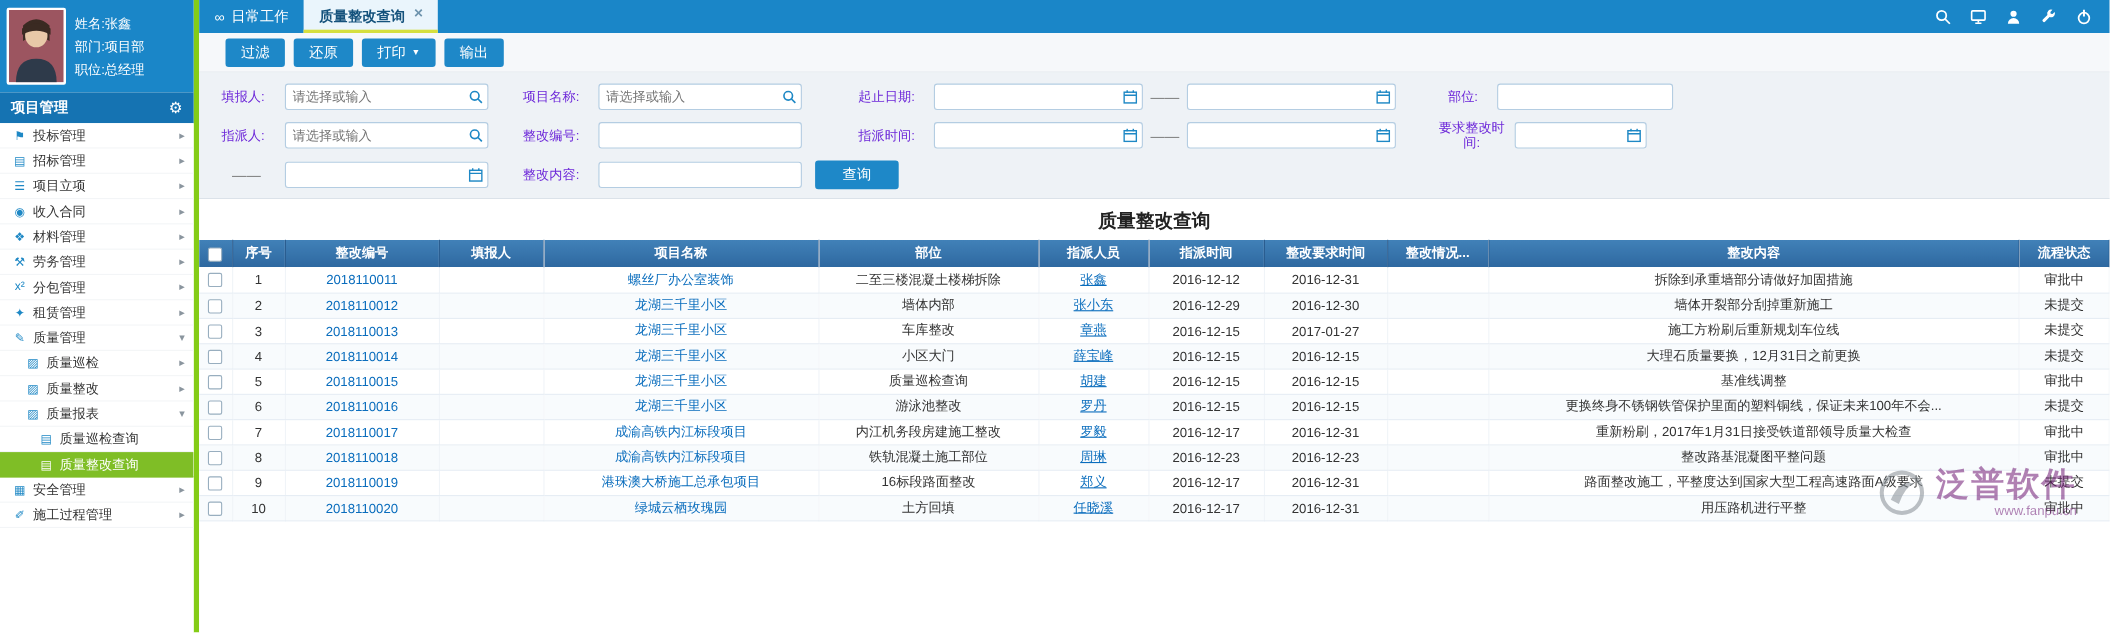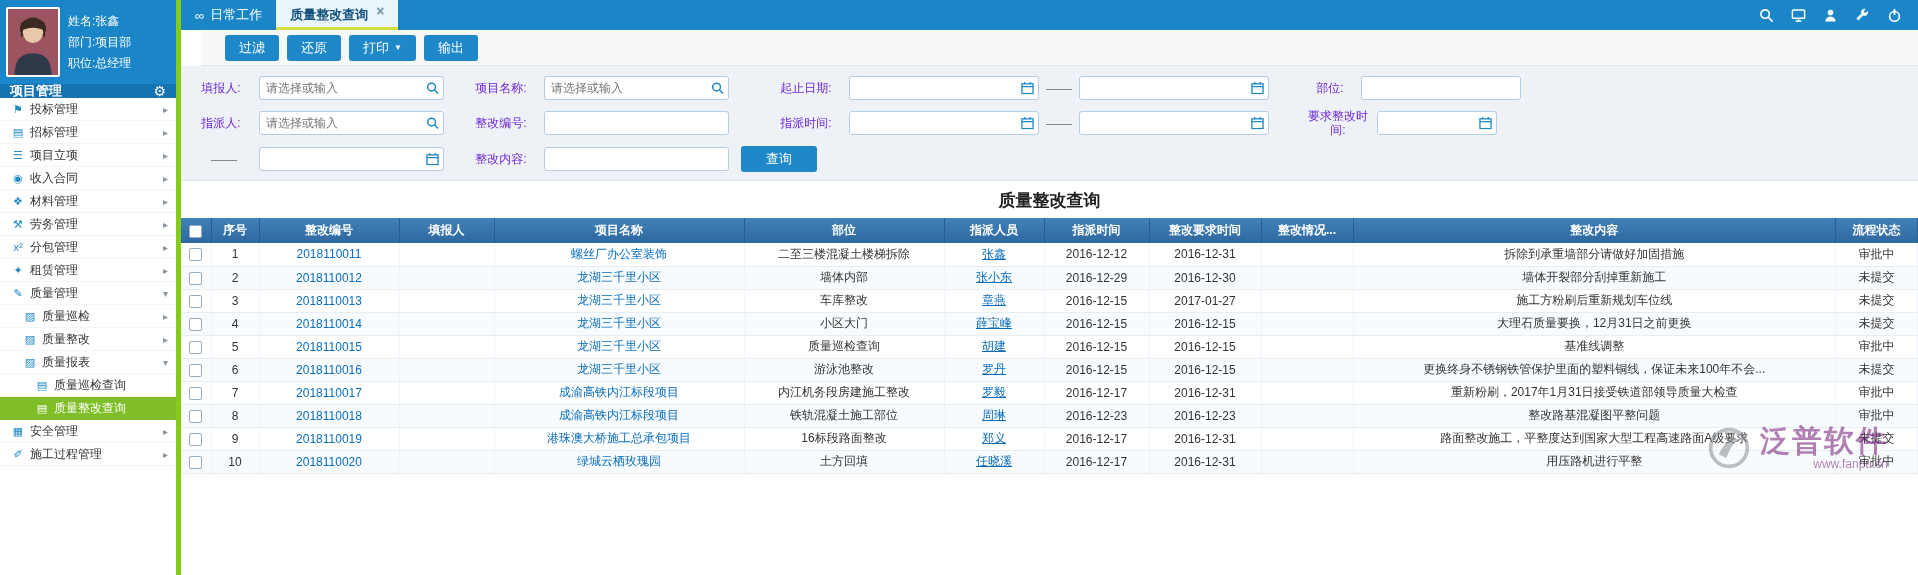--- a/index.html
+++ b/index.html
@@ -7,21 +7,21 @@
     font-family:"Liberation Sans","DejaVu Sans",sans-serif; }
   .app { position:relative; width:1918px; height:575px; display:flex; background:#fff; }
 
   
   .sidebar { width:181px; flex:0 0 181px; height:100%; background:#fff;
     border-right:5px solid #84cc16; display:flex; flex-direction:column; }
   .profile { height:84px; background:#1a86c8; display:flex; align-items:center; padding:7px 6px; gap:8px; }
   .avatar { width:54px; height:70px; background:#fff; border:2px solid #fff; border-radius:2px; overflow:hidden; flex:0 0 54px; }
   .avatar svg { width:100%; height:100%; display:block; }
   .profile-info { color:#fff; font-size:12px; line-height:21px; white-space:nowrap; }
-  .section-header { height:14px; background:#1573b2; color:#fff; font-size:13px; font-weight:bold;
+  .section-header { height:28px; background:#1573b2; color:#fff; font-size:13px; font-weight:bold;
     display:flex; align-items:center; justify-content:space-between; padding:0 10px; }
   .gear { font-size:14px; cursor:pointer; }
   .menu { flex:1; overflow:hidden; background:#fff; }
   .menu-item { height:23px; display:flex; align-items:center; font-size:12px; color:#333;
     padding:0 8px 0 10px; cursor:pointer; border-bottom:1px solid #f3f5f7; }
   .menu-item.lvl2 { padding-left:22px; }
   .menu-item.lvl3 { padding-left:34px; }
   .mi-icon { color:#1e88c5; font-size:11px; width:16px; flex:0 0 16px; text-align:center; margin-right:4px; }
   .mi-label { flex:1; white-space:nowrap; overflow:hidden; }
   .mi-chevron { color:#8a959e; font-size:10px; }
@@ -34,21 +34,21 @@
   .tabs { display:flex; }
   .tab { display:flex; align-items:center; gap:6px; color:#fff; font-size:13px; padding:0 14px; cursor:pointer; position:relative; }
   .tab-icon { font-size:13px; }
   .tab.active { background:#eaf5fc; color:#14527c; font-weight:bold; }
   .tab.active::after { content:""; position:absolute; left:0; right:0; bottom:0; height:3px; background:#d5df3e; }
   .close-x { margin-left:2px; font-size:14px; line-height:10px; color:#6d93ad; margin-top:-8px; cursor:pointer; }
   .top-icons { display:flex; align-items:center; gap:17px; padding-right:16px; }
   .top-icons svg { display:block; cursor:pointer; }
 
   .toolbar { height:36px; flex:0 0 36px; background:#f6f8fa; display:flex; align-items:center; gap:8px;
-    padding-left:24px; border-bottom:1px solid #e3e8ee;margin-left:20px; }
+    padding-left:24px; border-bottom:1px solid #e3e8ee; }
   .btn { background:#1e88c8; color:#fff; font-size:13px; height:26px; padding:0 14px; border:none; border-radius:3px;
     cursor:pointer; display:inline-flex; align-items:center; gap:5px; font-family:inherit; }
   .caret { font-size:8px; }
 
   .filter-panel { background:#eef2f6; border-bottom:1px solid #dbe2e9; padding:10px 0 8px 8px; }
   .f-row { display:flex; align-items:center; margin-bottom:9px; }
   .f-row:last-child { margin-bottom:0; }
   .f-label { font-size:12px; color:#6d28d9; text-align:center; padding-right:6px; line-height:14px; }
   .f-input { position:relative; }
   .f-input input { width:100%; height:24px; border:1px solid #b4cde2; border-radius:3px; background:#fff;

